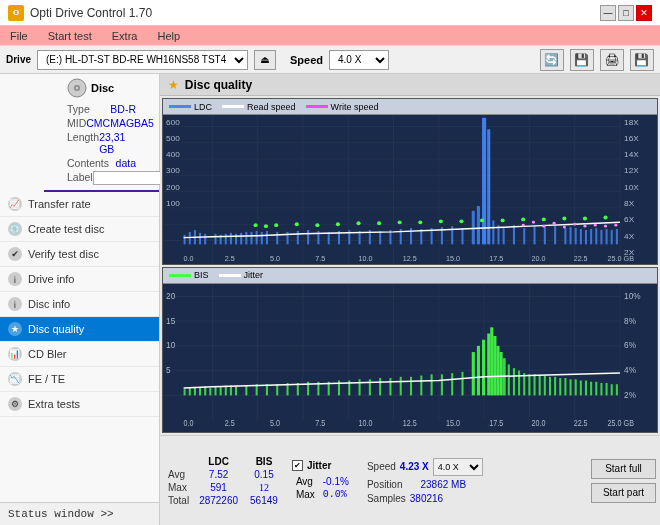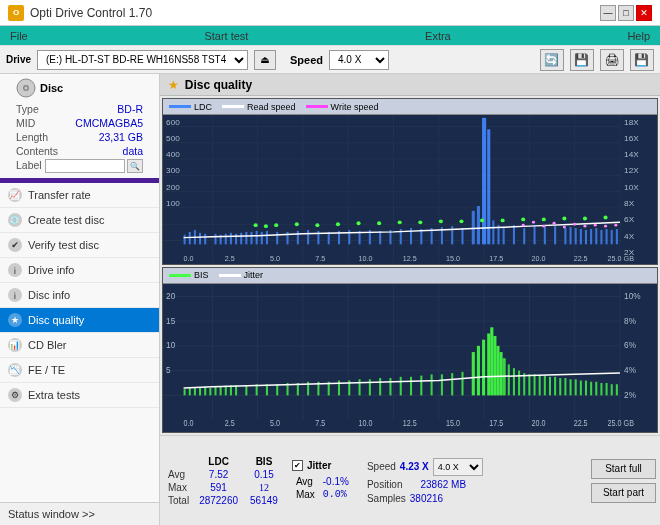--- a/index.html
+++ b/index.html
@@ -8,62 +8,62 @@
     
     .title-bar { display: flex; align-items: center; justify-content: space-between; background: #fff; padding: 4px 8px; border-bottom: 1px solid #ccc; height: 26px; }
     .title-bar-left { display: flex; align-items: center; gap: 6px; }
     .title-bar-logo { width: 16px; height: 16px; background: #e8a000; border-radius: 2px; display: flex; align-items: center; justify-content: center; color: white; font-size: 8px; font-weight: bold; }
     .title-bar-text { font-size: 12px; color: #333; }
     .title-bar-controls { display: flex; gap: 2px; }
     .title-btn { width: 16px; height: 16px; border: 1px solid #999; background: #e0e0e0; cursor: pointer; font-size: 9px; display: flex; align-items: center; justify-content: center; }
     .title-btn.close { background: #e00000; color: white; border-color: #c00; }
 
     
-    .menu-bar { display: flex; align-items: center; padding: 2px 6px; background: #14b8a6; border-bottom: 1px solid #ddd; height: 20px; gap: 12px; justify-content: space-between; }
+    .menu-bar { display: flex; align-items: center; padding: 2px 6px; background: #fca5a5; border-bottom: 1px solid #ddd; height: 20px; gap: 12px; }
     .menu-item { font-size: 11px; color: #333; cursor: pointer; padding: 1px 4px; }
 
     
     .drive-bar { display: flex; align-items: center; padding: 3px 6px; background: #f0f0f0; border-bottom: 1px solid #ccc; height: 28px; gap: 6px; }
     .drive-label { font-weight: bold; font-size: 10px; }
     .drive-select { height: 20px; font-size: 10px; border: 1px solid #999; background: white; min-width: 180px; padding: 1px 4px; }
     .drive-icon-btn { width: 22px; height: 20px; border: 1px solid #999; background: #e8e8e8; cursor: pointer; display: flex; align-items: center; justify-content: center; font-size: 10px; }
     .speed-label { font-weight: bold; font-size: 11px; margin-left: 8px; }
     .speed-select { height: 20px; font-size: 10px; border: 1px solid #999; background: white; width: 60px; padding: 1px 4px; }
     .spacer { flex: 1; }
     .toolbar-btn { width: 24px; height: 22px; border: 1px solid #999; background: #e8e8e8; cursor: pointer; display: flex; align-items: center; justify-content: center; font-size: 12px; }
 
     
     .main { display: flex; height: calc(525px - 74px); }
 
     
     .sidebar { width: 160px; background: #f8f8f8; border-right: 1px solid #ccc; display: flex; flex-direction: column; }
 
     
-    .disc-panel { padding: 4px 16px; border-bottom: 5px solid #4c1d95; }
+    .disc-panel { padding: 4px 23px; border-bottom: 2px solid #4c1d95; margin-left: 44px; }
     .disc-header { display: flex; align-items: center; gap: 4px; margin-bottom: 4px; }
     .disc-icon { width: 20px; height: 20px; }
     .disc-title { font-weight: bold; font-size: 11px; }
     .disc-row { display: flex; justify-content: space-between; padding: 1px 0; font-size: 10.5px; }
     .disc-key { color: #555; }
     .disc-val { color: #0000cc; font-weight: normal; }
     .disc-val.data { color: #0000cc; }
     .label-input { border: 1px solid #aaa; height: 14px; width: 80px; font-size: 9px; background: white; }
     .label-btn { width: 16px; height: 14px; border: 1px solid #aaa; background: #e8e8e8; cursor: pointer; display: flex; align-items: center; justify-content: center; font-size: 8px; }
 
     
     .nav-items { display: flex; flex-direction: column; flex: 1; }
     .nav-item { display: flex; align-items: center; gap: 6px; padding: 5px 8px; cursor: pointer; font-size: 11px; color: #333; border-bottom: 1px solid #e8e8e8; }
     .nav-item.active { background: #0078d4; color: white; }
     .nav-item .nav-icon { width: 14px; height: 14px; border-radius: 50%; display: flex; align-items: center; justify-content: center; font-size: 9px; flex-shrink: 0; }
     .nav-item.active .nav-icon { background: rgba(255,255,255,0.3); }
     .nav-item:not(.active) .nav-icon { background: #ccc; }
 
     
     .sidebar-bottom { border-top: 1px solid #ccc; }
-    .status-window-btn { display: flex; align-items: center; padding: 5px 8px; cursor: pointer; font-size: 11px; color: #333; background: #f0f0f0; }
+    .status-window-btn { display: flex; align-items: center; padding: 5px 8px; cursor: pointer; font-size: 11px; color: #333; background: #f0f0f0; font-family: Liberation Mono, monospace; }
 
     
     .content { flex: 1; display: flex; flex-direction: column; background: #e8e8e8; }
 
     
     .quality-header { display: flex; align-items: center; gap: 6px; padding: 3px 8px; background: #d8d8d8; border-bottom: 1px solid #bbb; height: 22px; }
     .quality-icon { color: #e8a000; font-size: 12px; }
     .quality-title { font-weight: bold; font-size: 12px; }
     .legend-item { display: flex; align-items: center; gap: 3px; font-size: 9px; }
     .stats-table { font-size: 10px; border-collapse: collapse; flex-shrink: 0; }

